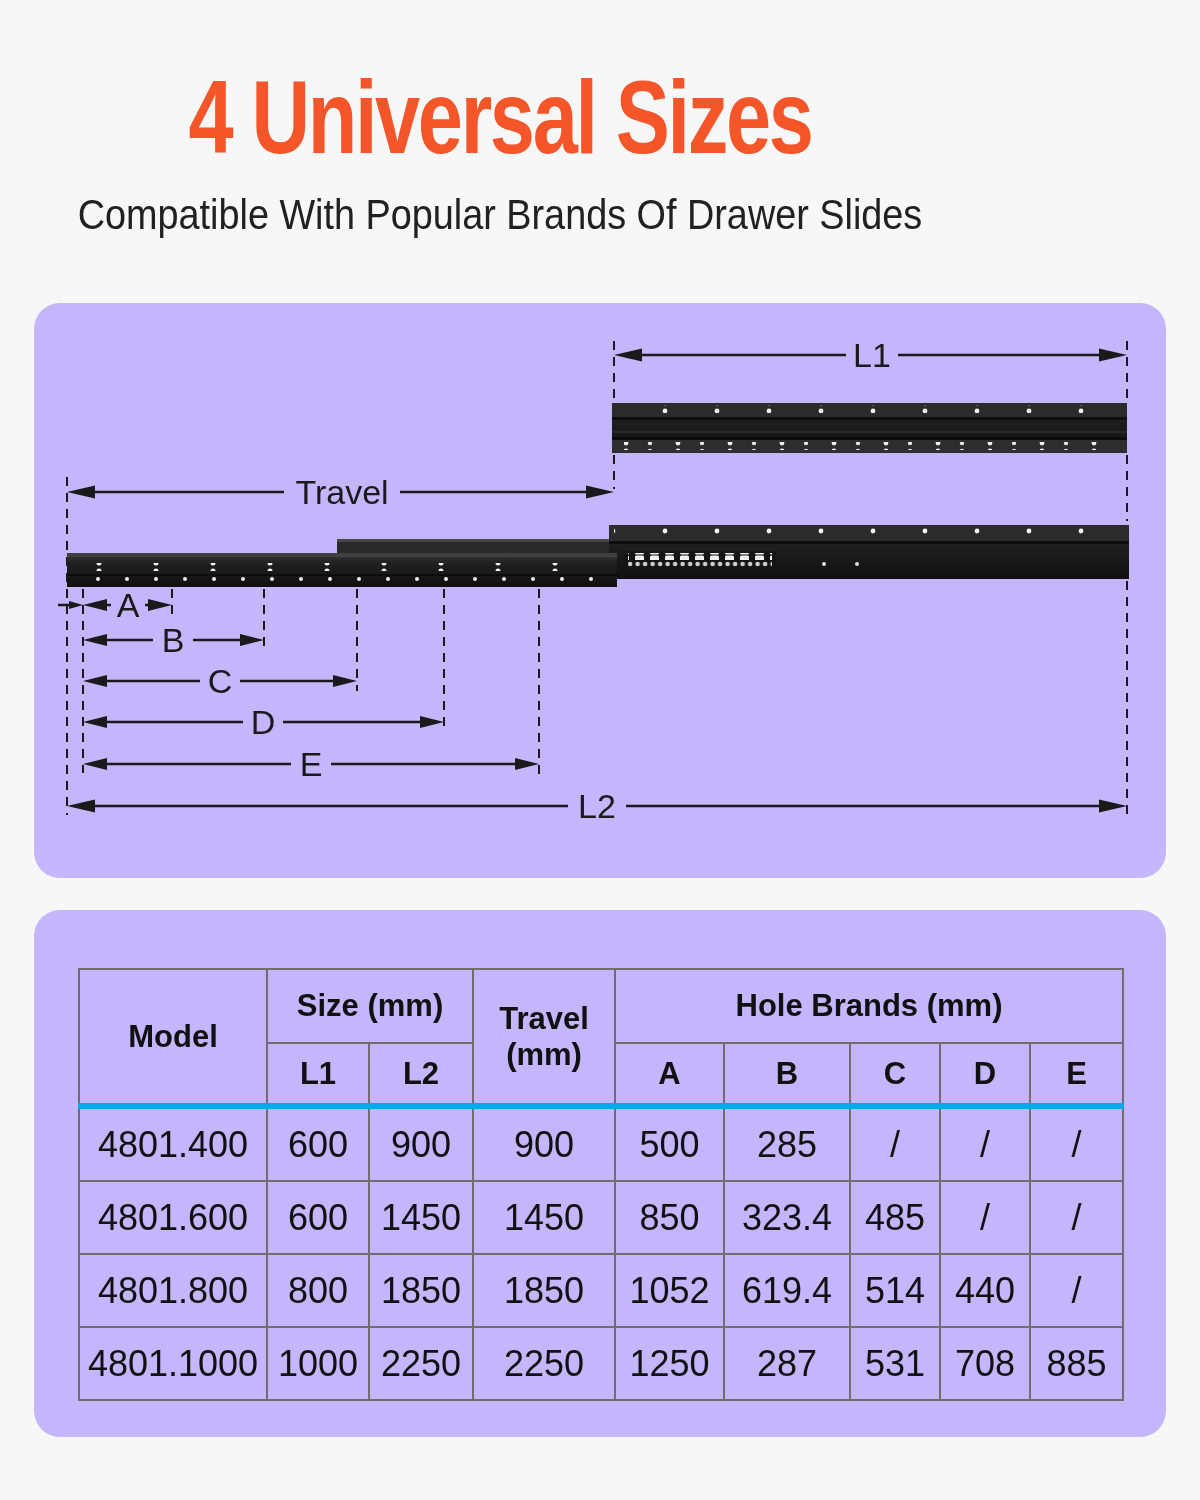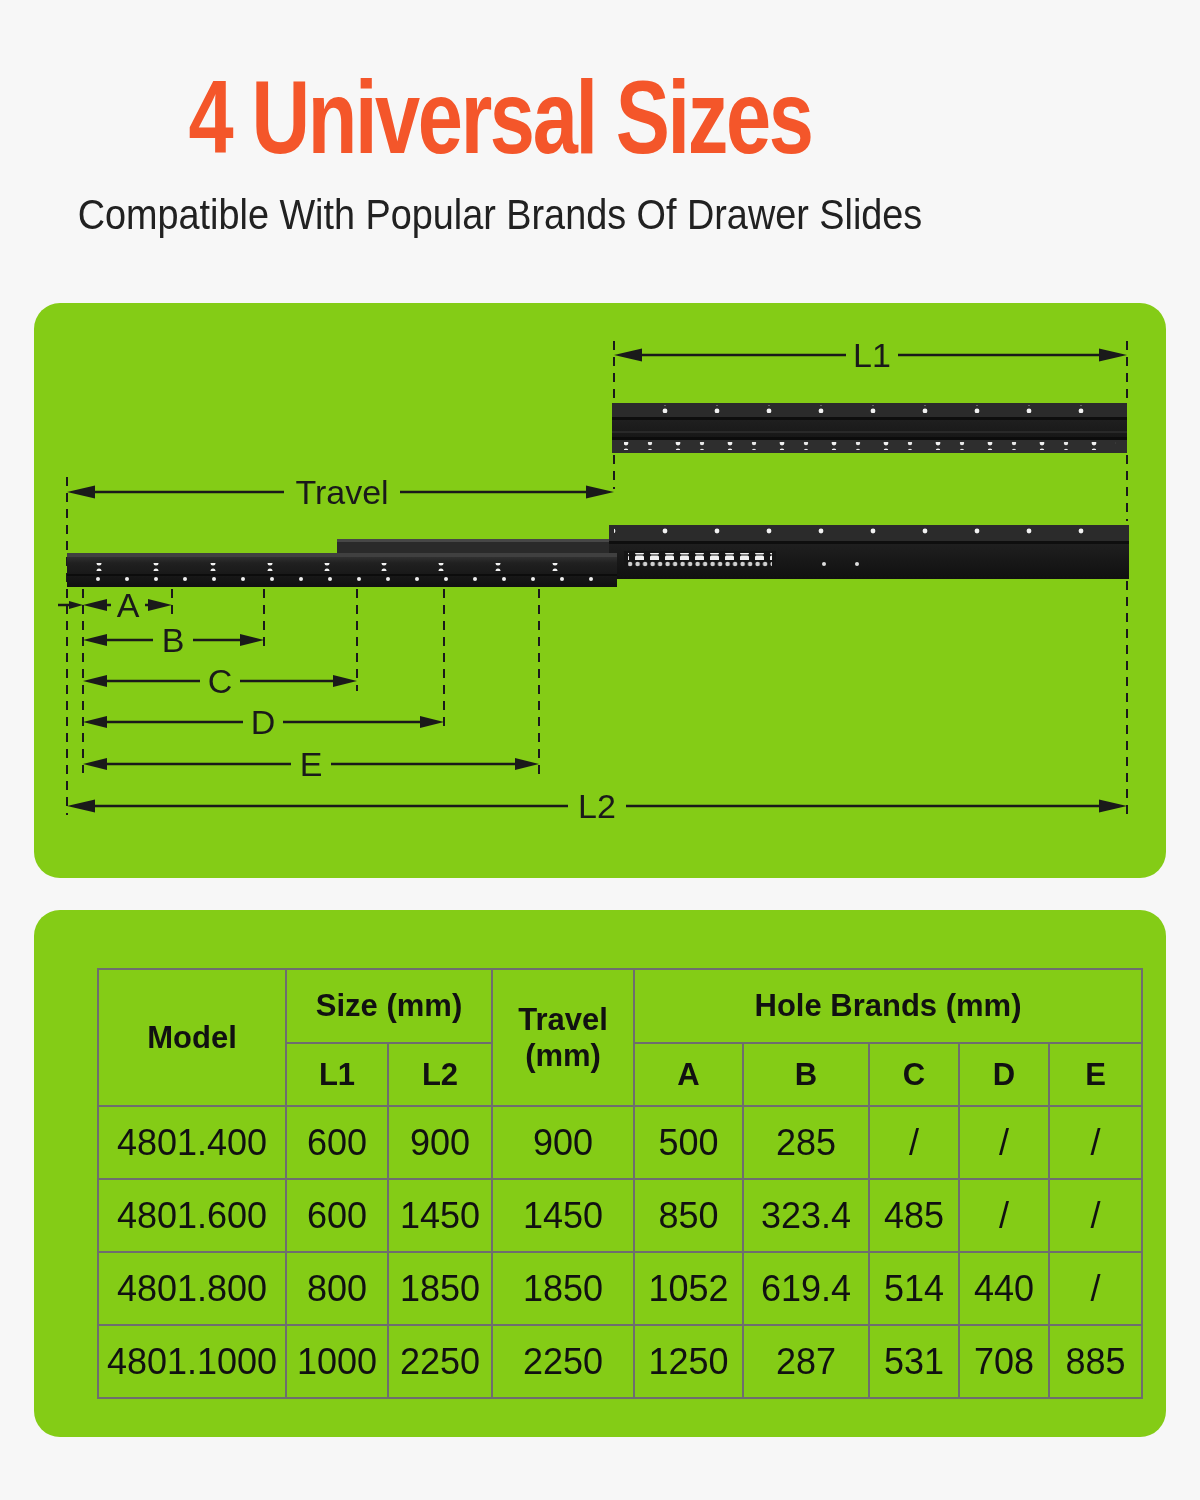--- a/index.html
+++ b/index.html
@@ -29,52 +29,51 @@
     font-weight:400;
     color:#212121;
     transform:scaleX(0.9);
     transform-origin:50% 50%;
     white-space:nowrap;
   }
   .panel{
     position:absolute;
     left:34px;
     width:1132px;
-    background:#84cc16;
+    background:#c4b5fd;
     border-radius:26px;
     text-decoration:underline;
   }
   .panel-diagram{top:303px;height:575px;}
   .panel-table{top:910px;height:527px;}
 
   table.spec{
     position:absolute;
     left:44px;top:58px;
     width:1044px;
     border-collapse:collapse;
     table-layout:fixed;
     color:#111;
-    margin-left:19px;
   }
   table.spec th, table.spec td{
     border:2px solid #6e6e6e;
     text-align:center;
     vertical-align:middle;
     padding:0;
   }
   table.spec thead th{
     font-size:31px;
     font-weight:700;
   }
   table.spec tbody td{
     font-size:36px;
     font-weight:400;
     height:71px;
   }
-  table.spec tbody tr:first-child td{border-top:2px solid #0ea5e9;}
+  table.spec tbody tr:first-child td{border-top:6px solid #0ea5e9;}
   tr.h1{height:74px;}
   tr.h2{height:63px;}
 
   svg text{
     font-family:"Liberation Sans", sans-serif;
     font-size:34px;
     fill:#1a1a1a;
   }
 </style>
 </head>

